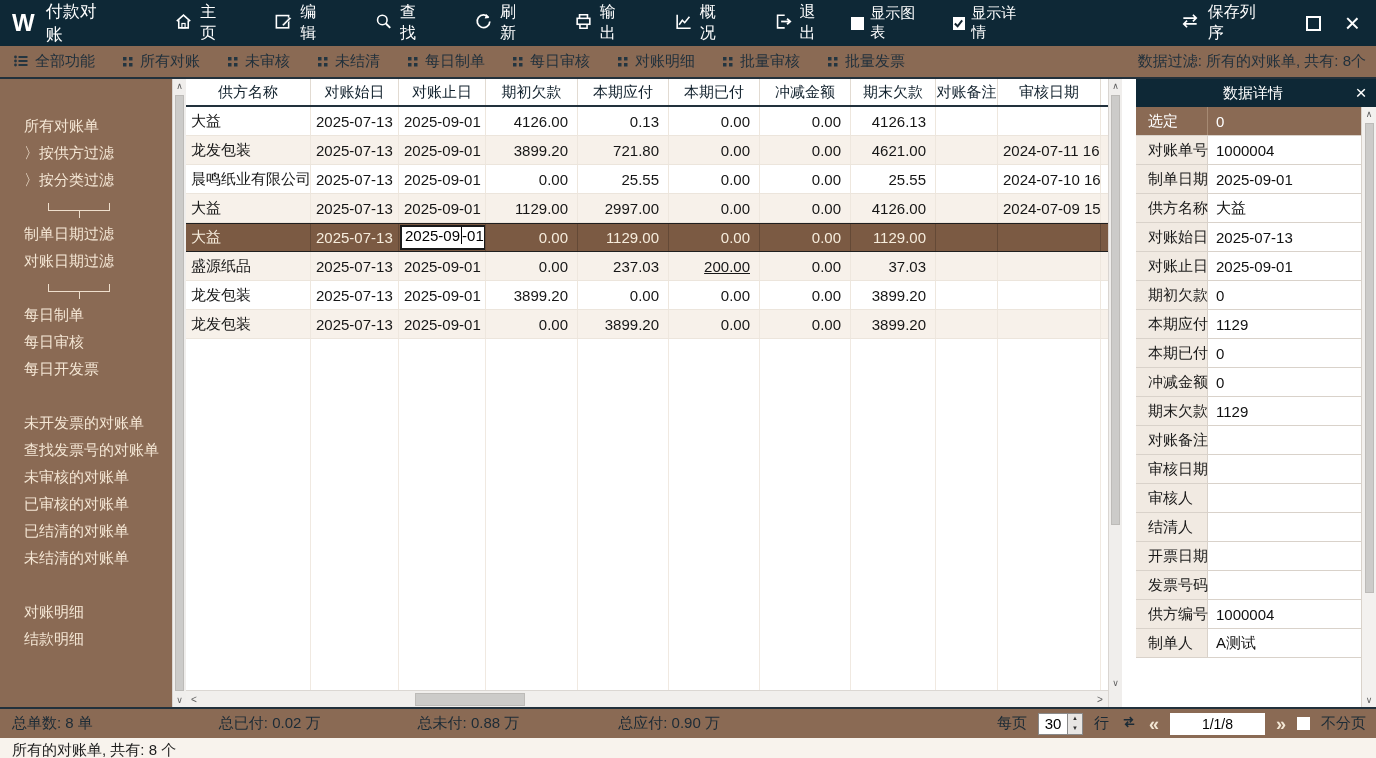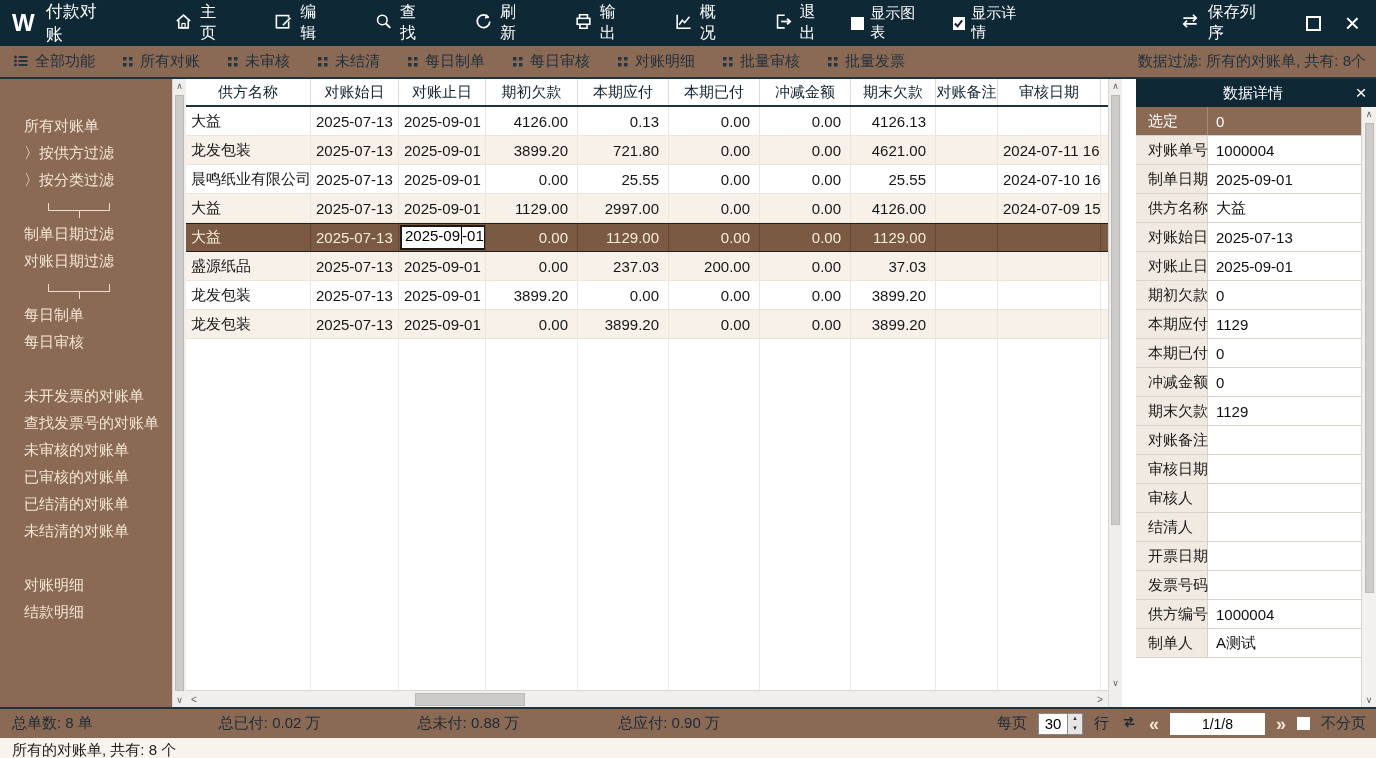--- a/index.html
+++ b/index.html
@@ -317,20 +317,21 @@
         </div>
         <div class="side-item">制单日期过滤</div>
         <div class="side-item">对账日期过滤</div>
         <div class="side-divider">
           <div class="bracket">
             <i class="tick"></i>
           </div>
         </div>
         <div class="side-item">每日制单</div>
         <div class="side-item">每日审核</div>
+        <div class="side-item">每日开发票</div>
         <div class="side-gap"></div>
         <div class="side-item">未开发票的对账单</div>
         <div class="side-item">查找发票号的对账单</div>
         <div class="side-item">未审核的对账单</div>
         <div class="side-item">已审核的对账单</div>
         <div class="side-item">已结清的对账单</div>
         <div class="side-item">未结清的对账单</div>
         <div class="side-gap"></div>
         <div class="side-item">对账明细</div>
         <div class="side-item">结款明细</div>
@@ -421,21 +422,21 @@
             <div class="td num" style="width: 85px;">1129.00</div>
             <div class="td txt" style="width: 62px;"></div>
             <div class="td txt" style="width: 103px;"></div>
           </div>
           <div class="tr alt">
             <div class="td txt" style="width: 125px;">盛源纸品</div>
             <div class="td txt" style="width: 88px;">2025-07-13</div>
             <div class="td txt" style="width: 87px;">2025-09-01</div>
             <div class="td num" style="width: 92px;">0.00</div>
             <div class="td num" style="width: 91px;">237.03</div>
-            <div class="td num" style="width: 91px;">200.00</div>
+            <div class="td num" style="width: 91px; text-decoration: underline;">200.00</div>
             <div class="td num" style="width: 91px;">0.00</div>
             <div class="td num" style="width: 85px;">37.03</div>
             <div class="td txt" style="width: 62px;"></div>
             <div class="td txt" style="width: 103px;"></div>
           </div>
           <div class="tr">
             <div class="td txt" style="width: 125px;">龙发包装</div>
             <div class="td txt" style="width: 88px;">2025-07-13</div>
             <div class="td txt" style="width: 87px;">2025-09-01</div>
             <div class="td num" style="width: 92px;">3899.20</div>

